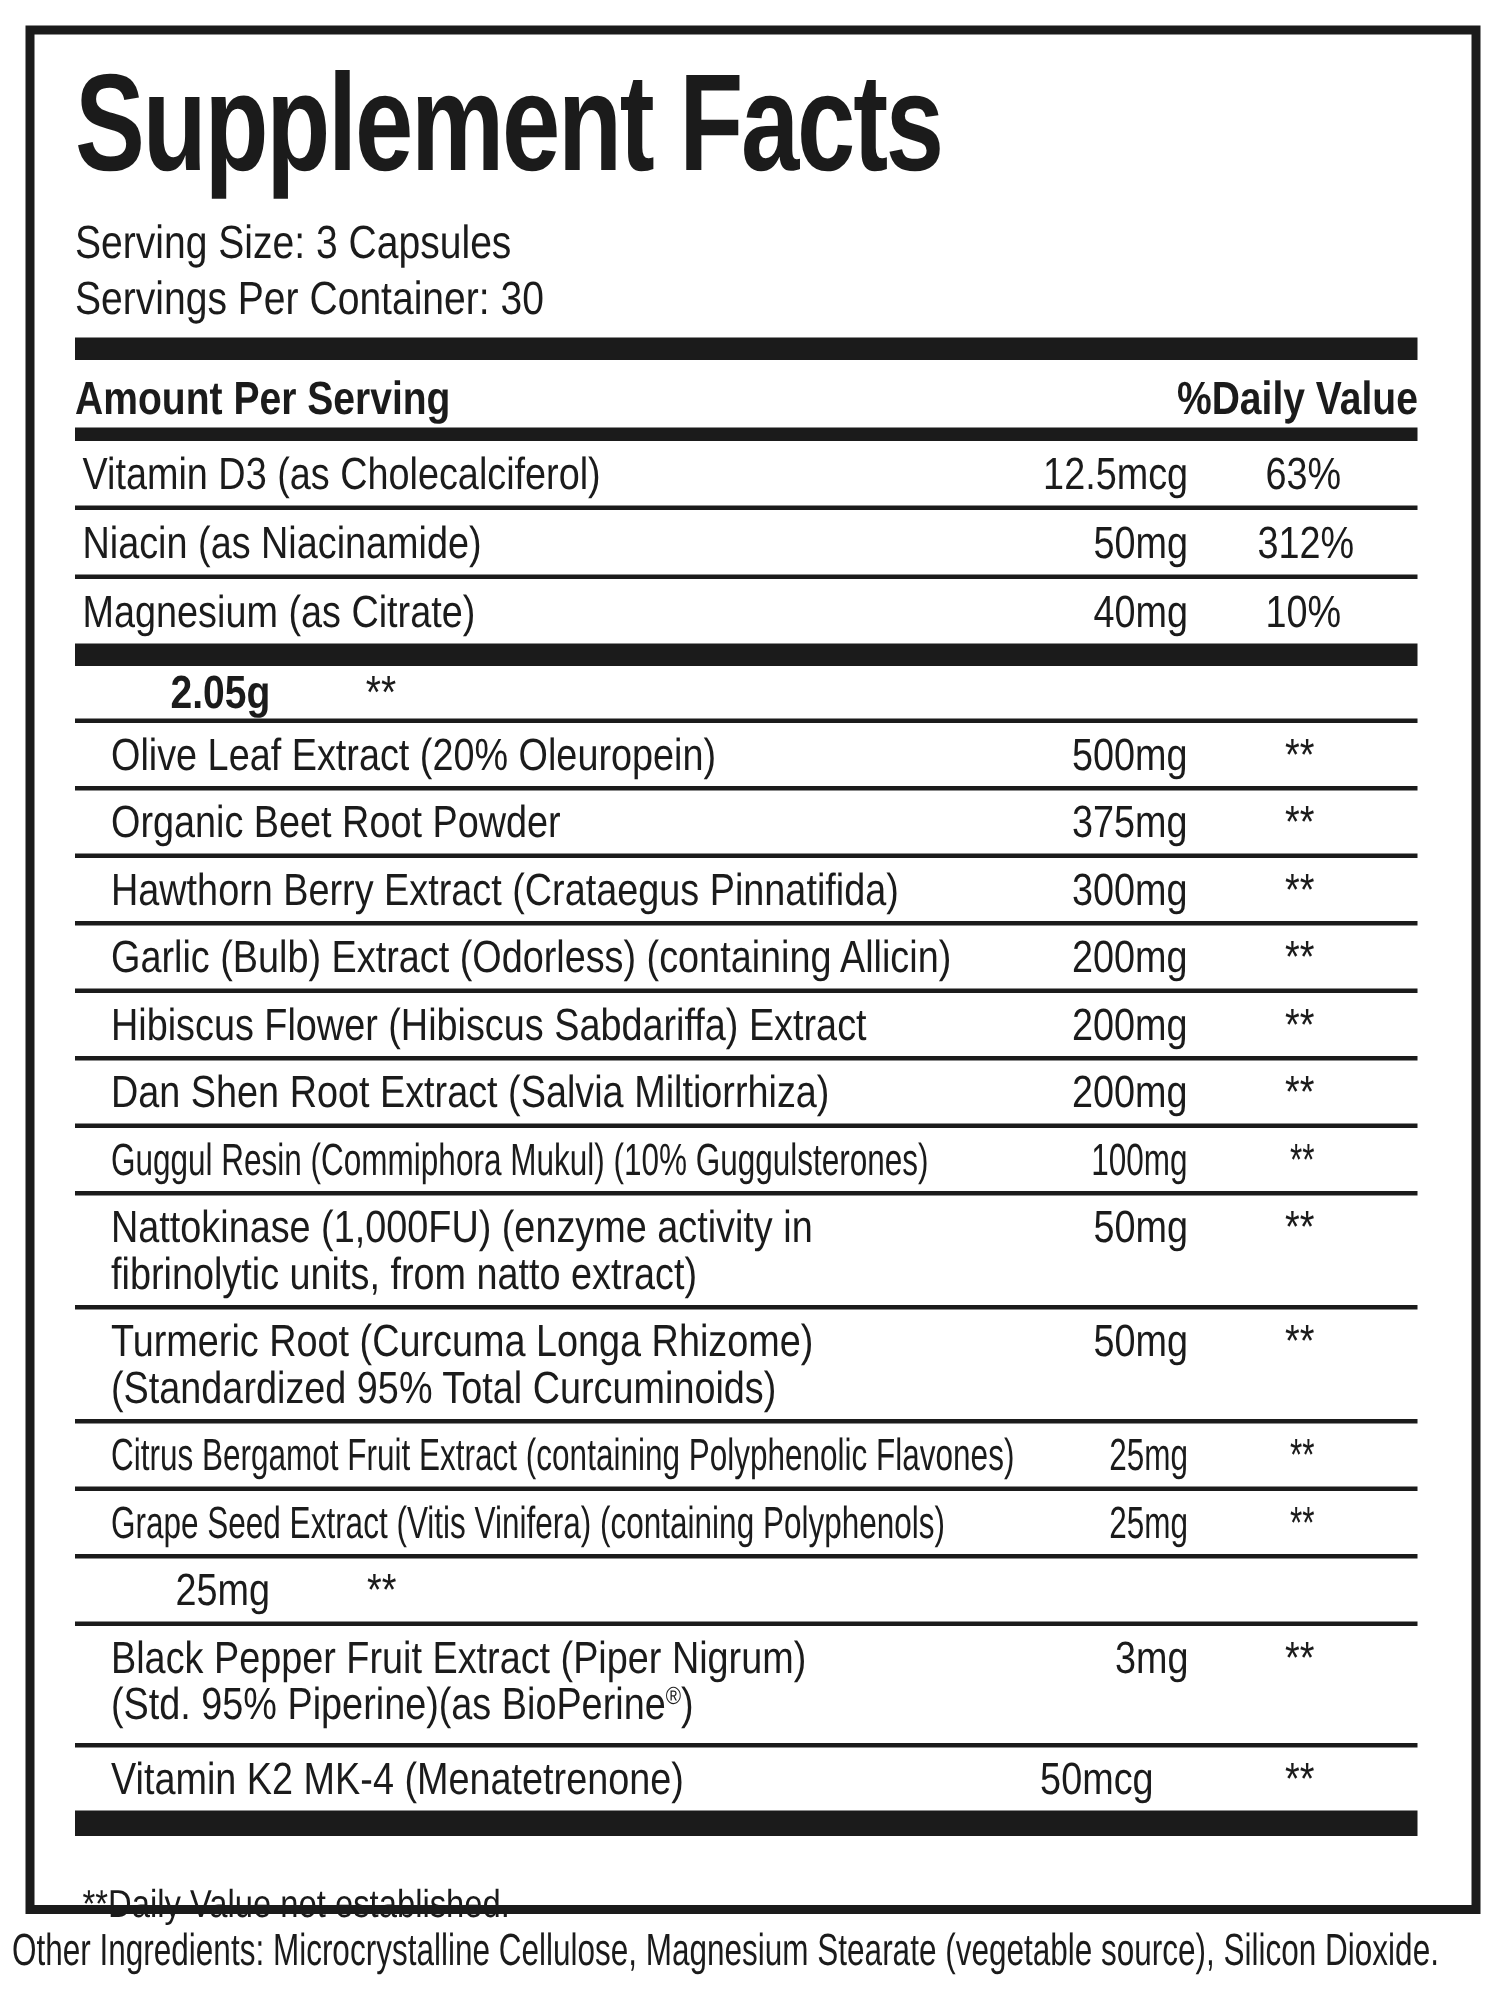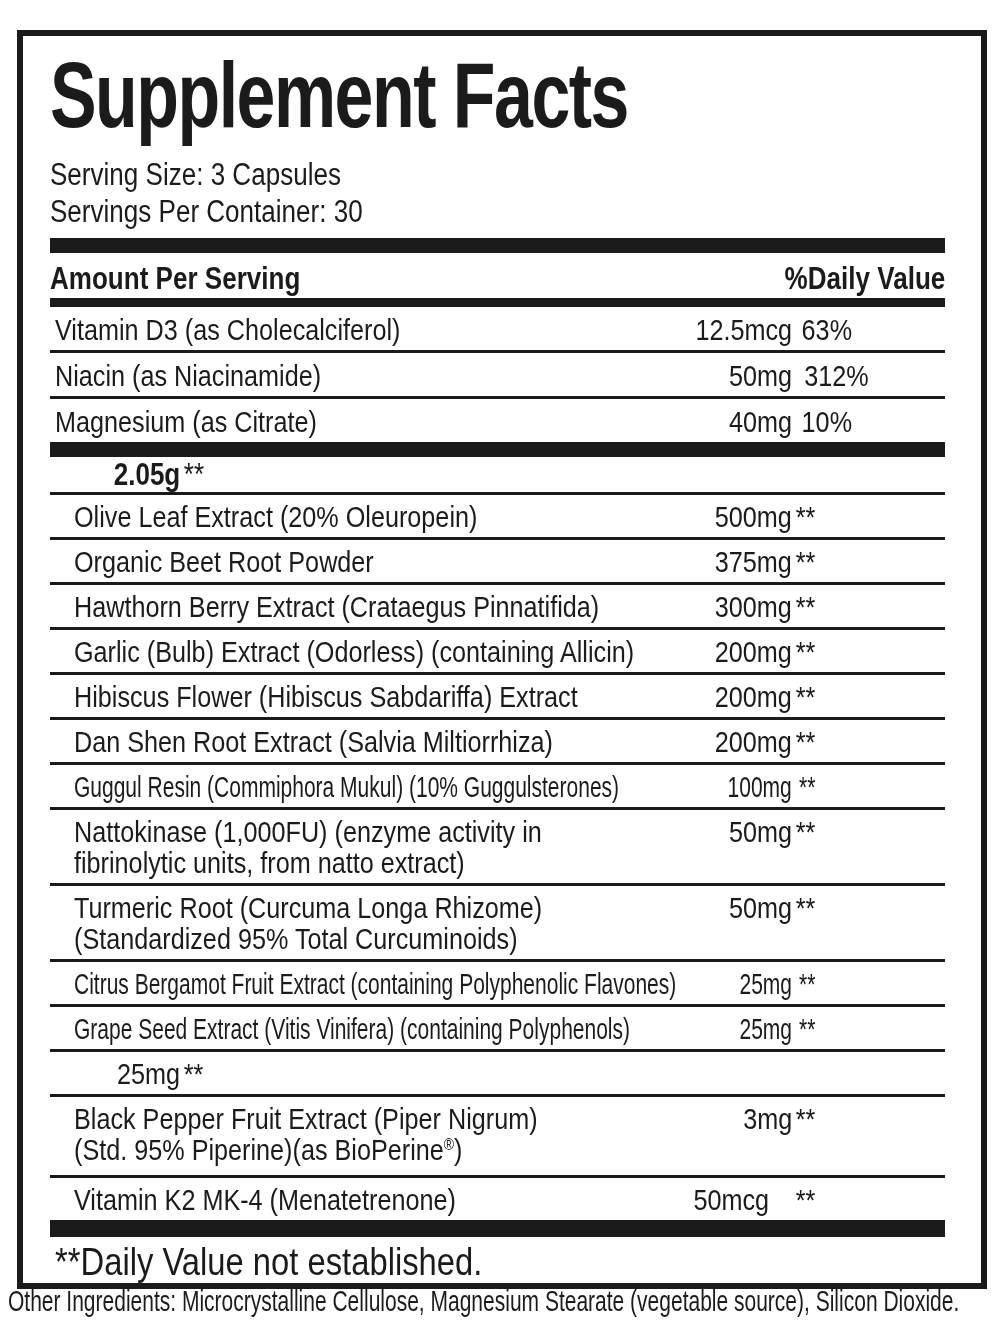--- a/index.html
+++ b/index.html
@@ -7,21 +7,21 @@
   html, body { width: 1000px; height: 1331px; background: var(--bg); }
   body {
     font-family: "Liberation Sans", sans-serif;
     color: var(--ink);
     position: relative;
     overflow: hidden;
   }
 
   .facts-box {
     position: absolute;
-    left: 17px; top: 30px;
+    left: 17px; top: 17px;
     width: 970px; height: 1259px;
     border: 6px solid var(--ink);
     background: var(--bg);
     padding: 0 36px 0 27px;
   }
 
   
   .cond {
     display: inline-block;
     transform: scaleX(0.84);
@@ -66,33 +66,33 @@
     border-bottom: 3px solid var(--ink);
     padding: 6px 0 5px 0;
   }
   .main-rows .row { padding: 7px 0 5px 0; }
   .main-rows .row:last-child { border-bottom: none; }
   .complex-rows .row:last-child { border-bottom: none; gap: 23px; }
 
   .row .name { flex: 1 1 auto; padding-left: 5px; min-width: 0; }
   .complex-rows .row .name { padding-left: 24px; }
   .row .amount { flex: 0 0 130px; text-align: right; }
-  .row .dv { flex: 0 0 153px; text-align: left; padding-right: 8px; }
+  .row .dv { flex: 0 0 153px; text-align: center; padding-right: 8px; }
 
   .complex-header {
     padding: 2px 0;
     font-size: 31px;
   }
   .complex-header .name, .complex-header .amount { font-weight: bold; }
 
   sup { font-size: 0.55em; vertical-align: baseline; position: relative; top: -0.6em; }
 
   .footnote {
-    margin-top: 8px;
-    font-size: 39px;
+    margin-top: 28px;
+    font-size: 26px;
     line-height: 34px;
     padding-left: 5px;
   }
 
   .other-ingredients {
     position: absolute;
     left: 8px; top: 1284px;
     width: 1400px;
     font-size: 30px;
     line-height: 34px;

